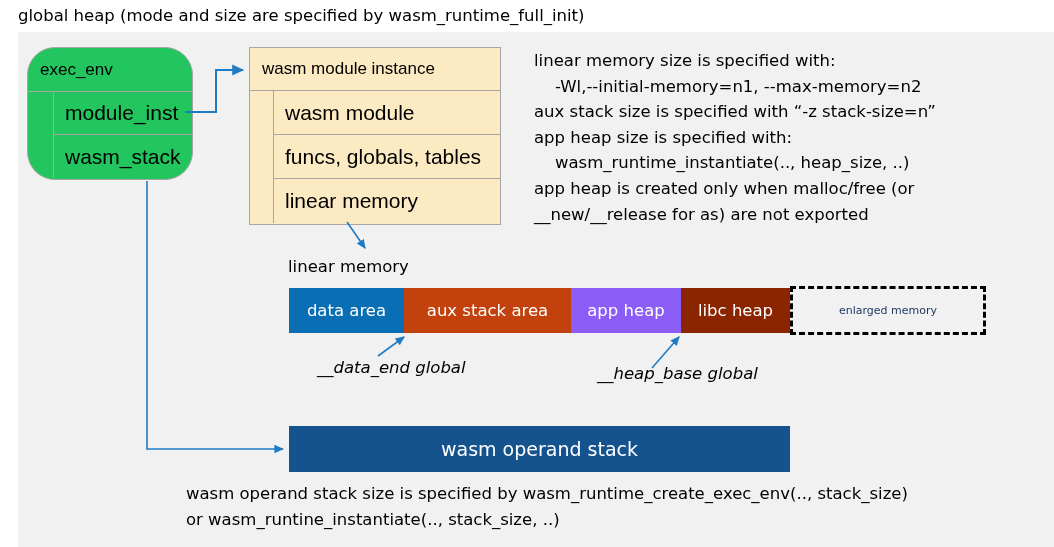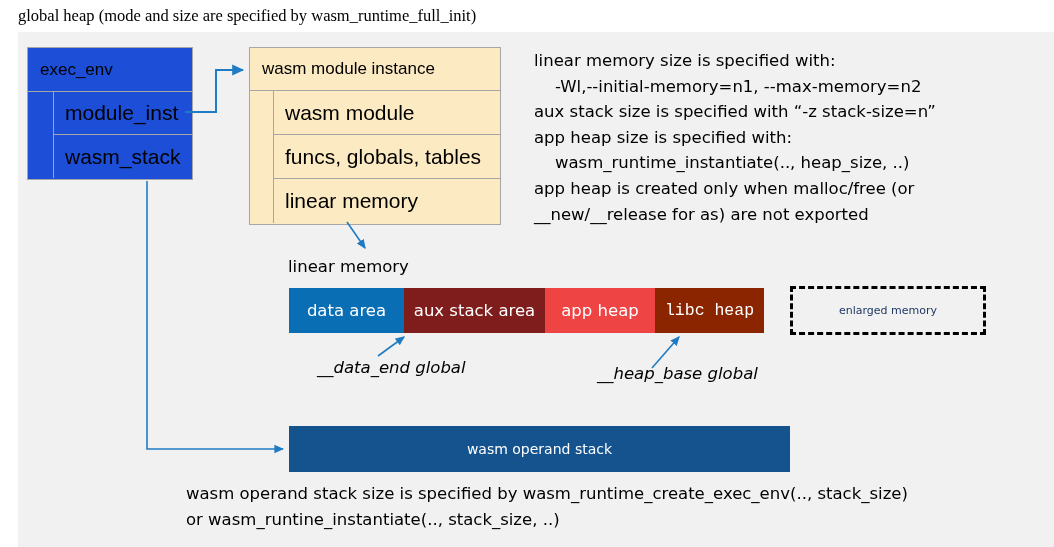--- a/index.html
+++ b/index.html
@@ -24,21 +24,20 @@
     background: #f1f1f1;
   }
   
   #page-title {
     position: absolute;
     left: 18px; top: 4px;
     font-size: 16.5px;
     color: #000000;
     white-space: nowrap;
     line-height: 24px;
-    font-family: Liberation Serif, serif;
   }
   
   .struct-box {
     position: absolute;
     box-sizing: border-box;
     border: 1px solid #a6a6a6;
   }
   .struct-header {
     box-sizing: border-box;
     width: 100%;
@@ -150,21 +149,21 @@
 
   
   #operand-stack-box {
     position: absolute;
     left: 289px; top: 426px;
     width: 501px; height: 46px;
     background: #15538f;
     display: flex;
     align-items: center;
     justify-content: center;
-    font-size: 14px;
+    font-size: 19px;
     color: #ffffff;
     white-space: nowrap;
   }
   #bottom-note {
     position: absolute;
     left: 186px; top: 481px;
     font-size: 16.5px;
     line-height: 25.5px;
     color: #000;
     white-space: pre;
@@ -179,21 +178,21 @@
 </style>
 </head>
 <body>
 
 <div id="canvas">
 
   <div id="page-title">global heap (mode and size are specified by wasm_runtime_full_init)</div>
 
   <div id="gray-panel" style="background: rgb(241, 241, 241);"></div>
 
-  <div class="struct-box" id="exec-env-box" style="background: #1d4ed8;">
+  <div class="struct-box" id="exec-env-box" style="background: #22c55e; border-radius: 28px;">
     <div class="struct-header">exec_env</div>
     <div class="struct-body">
       <div class="struct-gutter"></div>
       <div class="struct-rows">
         <div class="struct-row">module_inst</div>
         <div class="struct-row last">wasm_stack</div>
       </div>
     </div>
   </div>
 
@@ -214,23 +213,23 @@
 aux stack size is specified with “-z stack-size=n”
 app heap size is specified with:
     wasm_runtime_instantiate(.., heap_size, ..)
 app heap is created only when malloc/free (or
 __new/__release for as) are not exported</div>
 
   <div id="linear-memory-caption">linear memory</div>
 
   <div id="memory-bar">
     <div class="mem-seg" style="background: rgb(10, 110, 180); width: 115px;">data area</div>
-    <div class="mem-seg" style="background: #7f1d1d; width: 141px;">aux stack area</div>
-    <div class="mem-seg" style="background: #ef4444; width: 110px;">app heap</div>
-    <div class="mem-seg" style="background: rgb(139, 37, 0); width: 109px; font-family: Liberation Mono, monospace;">libc heap</div>
+    <div class="mem-seg" style="background: #c2410c; width: 167px;">aux stack area</div>
+    <div class="mem-seg" style="background: #8b5cf6; width: 110px;">app heap</div>
+    <div class="mem-seg" style="background: rgb(139, 37, 0); width: 109px;">libc heap</div>
   </div>
 
   <div id="enlarged-memory" style="border-color: rgb(0, 0, 0); background: rgb(241, 241, 241); color: rgb(31, 56, 100);">enlarged memory</div>
 
   <div class="global-label" id="data-end-label">__data_end global</div>
   <div class="global-label" id="heap-base-label">__heap_base global</div>
 
   <div id="operand-stack-box" style="background: rgb(21, 83, 143);">wasm operand stack</div>
   <div id="bottom-note">wasm operand stack size is specified by wasm_runtime_create_exec_env(.., stack_size)
 or wasm_runtine_instantiate(.., stack_size, ..)</div>

